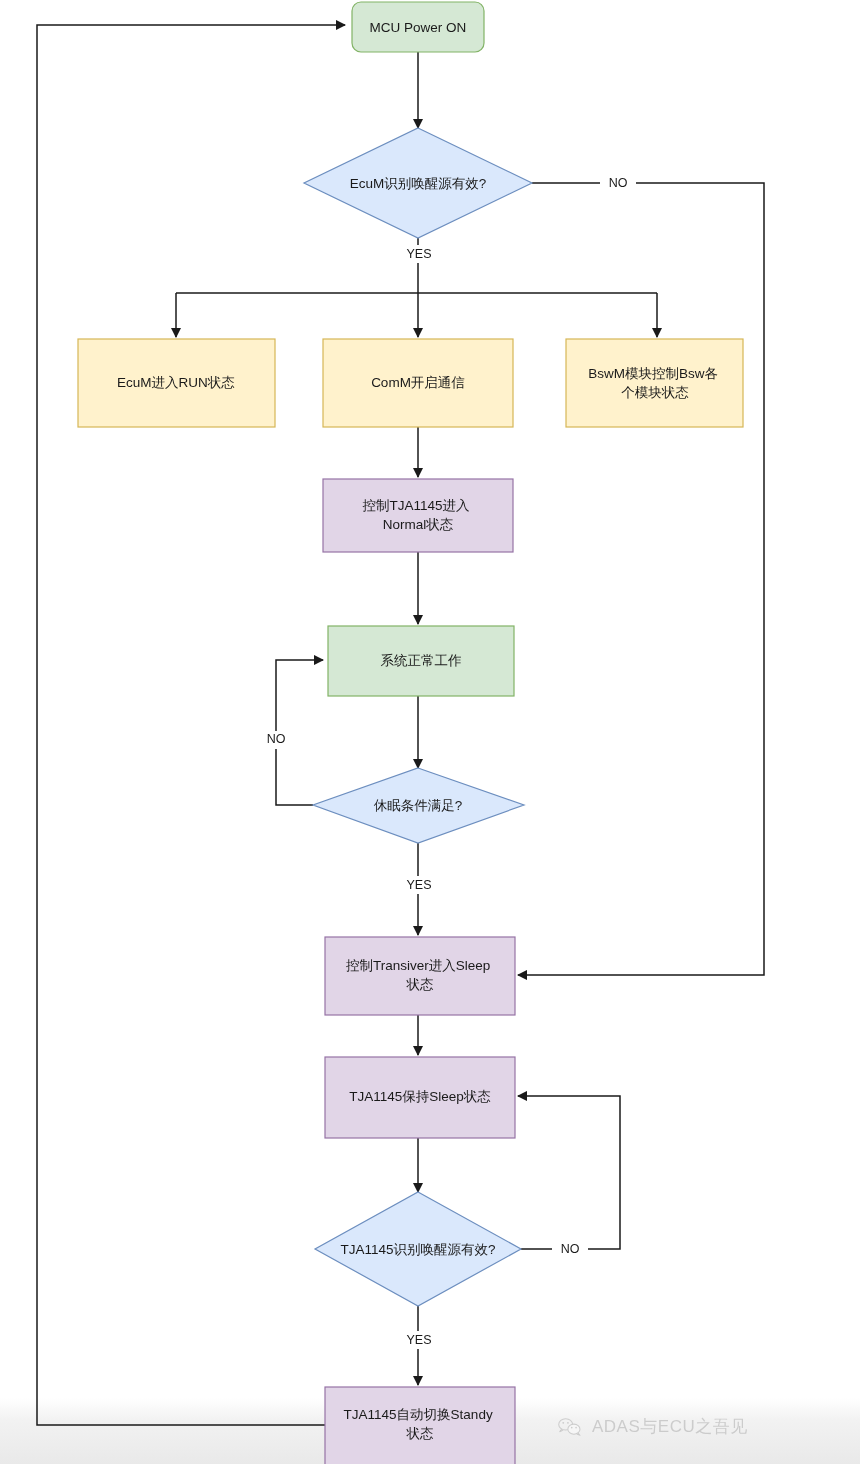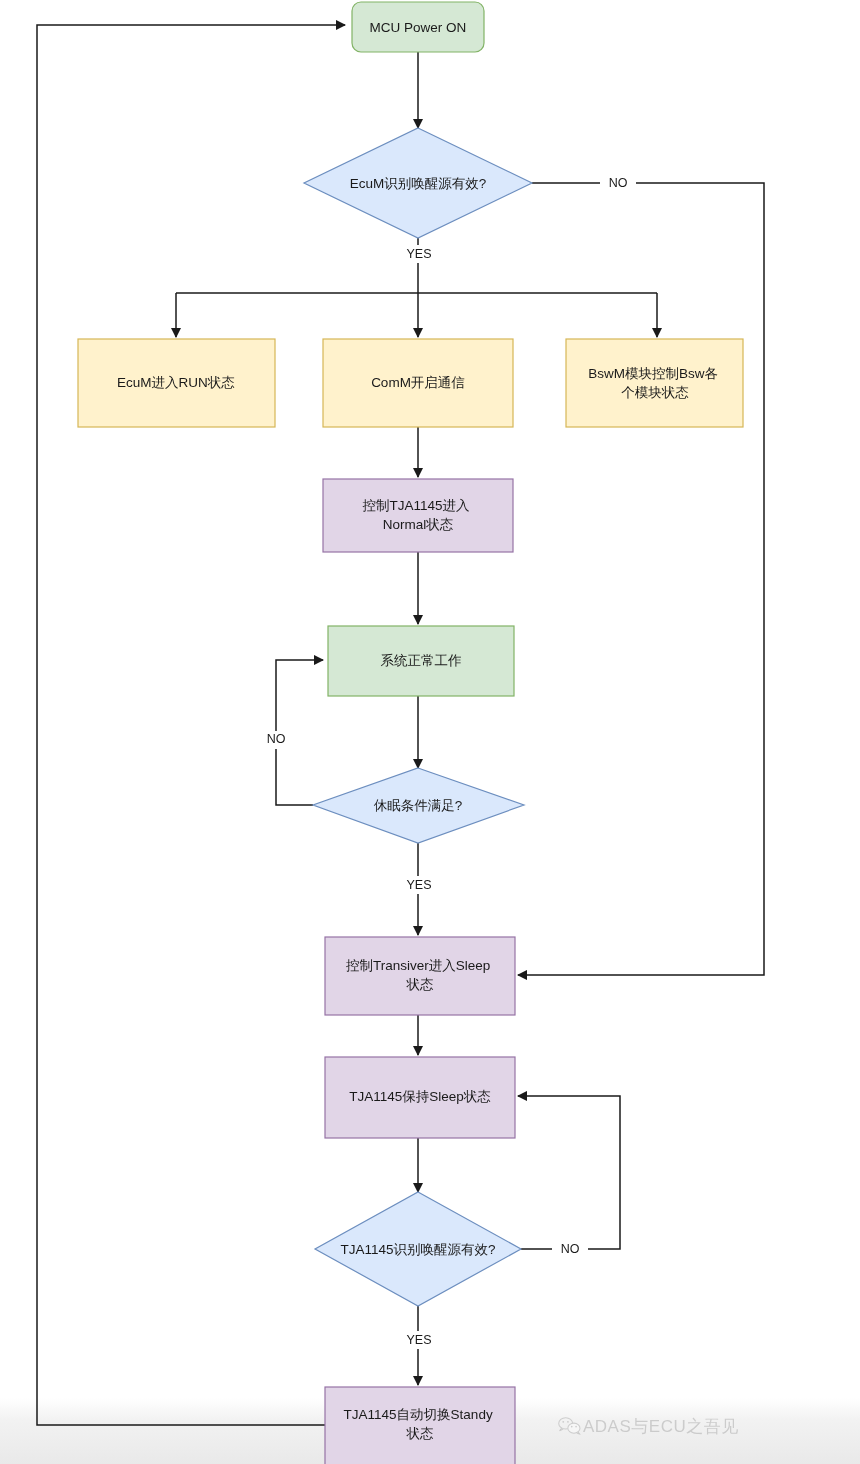--- a/index.html
+++ b/index.html
@@ -44,21 +44,22 @@
   .edge-label {
     font-family: "Liberation Sans", "DejaVu Sans", sans-serif;
     font-size: 12.5px;
     fill: #1a1a1a;
     text-anchor: middle;
     dominant-baseline: middle;
   }
   .watermark {
     position: absolute;
     display: flex;
-    align-items: flex-start;
+    align-items: flex-end;
+    gap: 9px;
     opacity: 0.42;
     user-select: none;
   }
   .watermark .wm-text {
     font-family: "Liberation Sans", "DejaVu Sans", sans-serif;
     font-size: 17px;
     color: #9a9a9a;
     letter-spacing: 0.5px;
     white-space: nowrap;
   }

